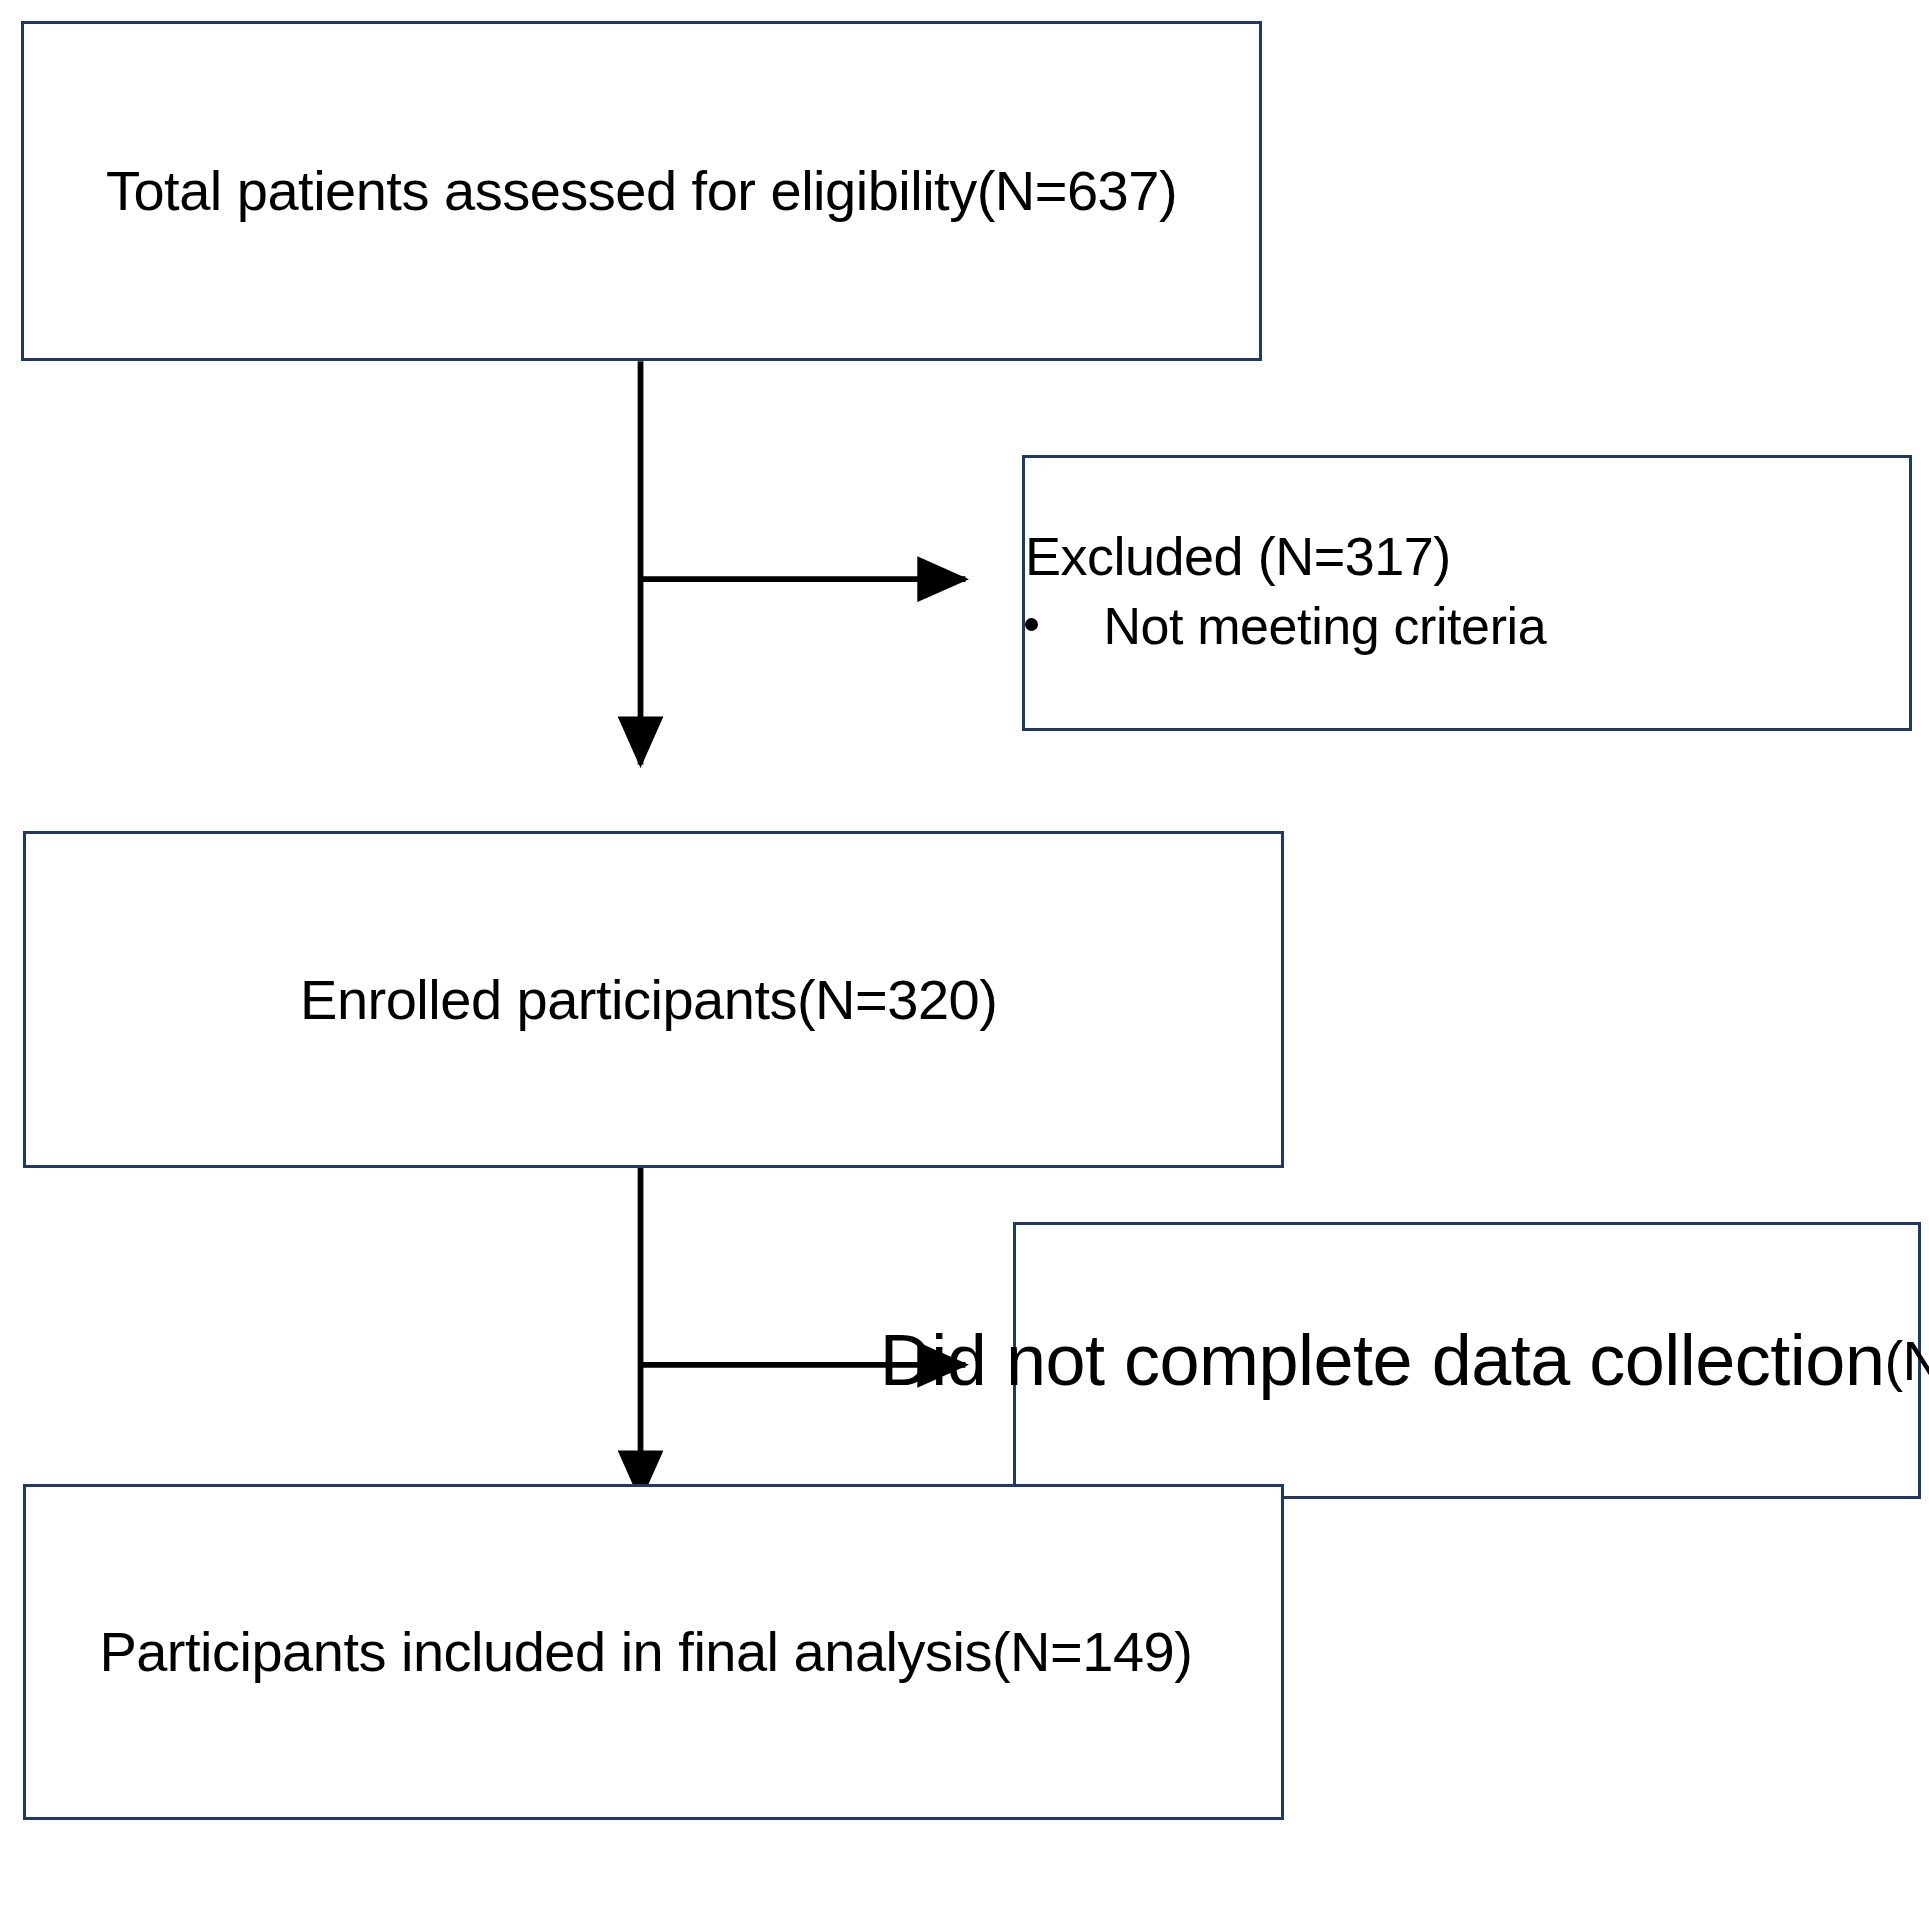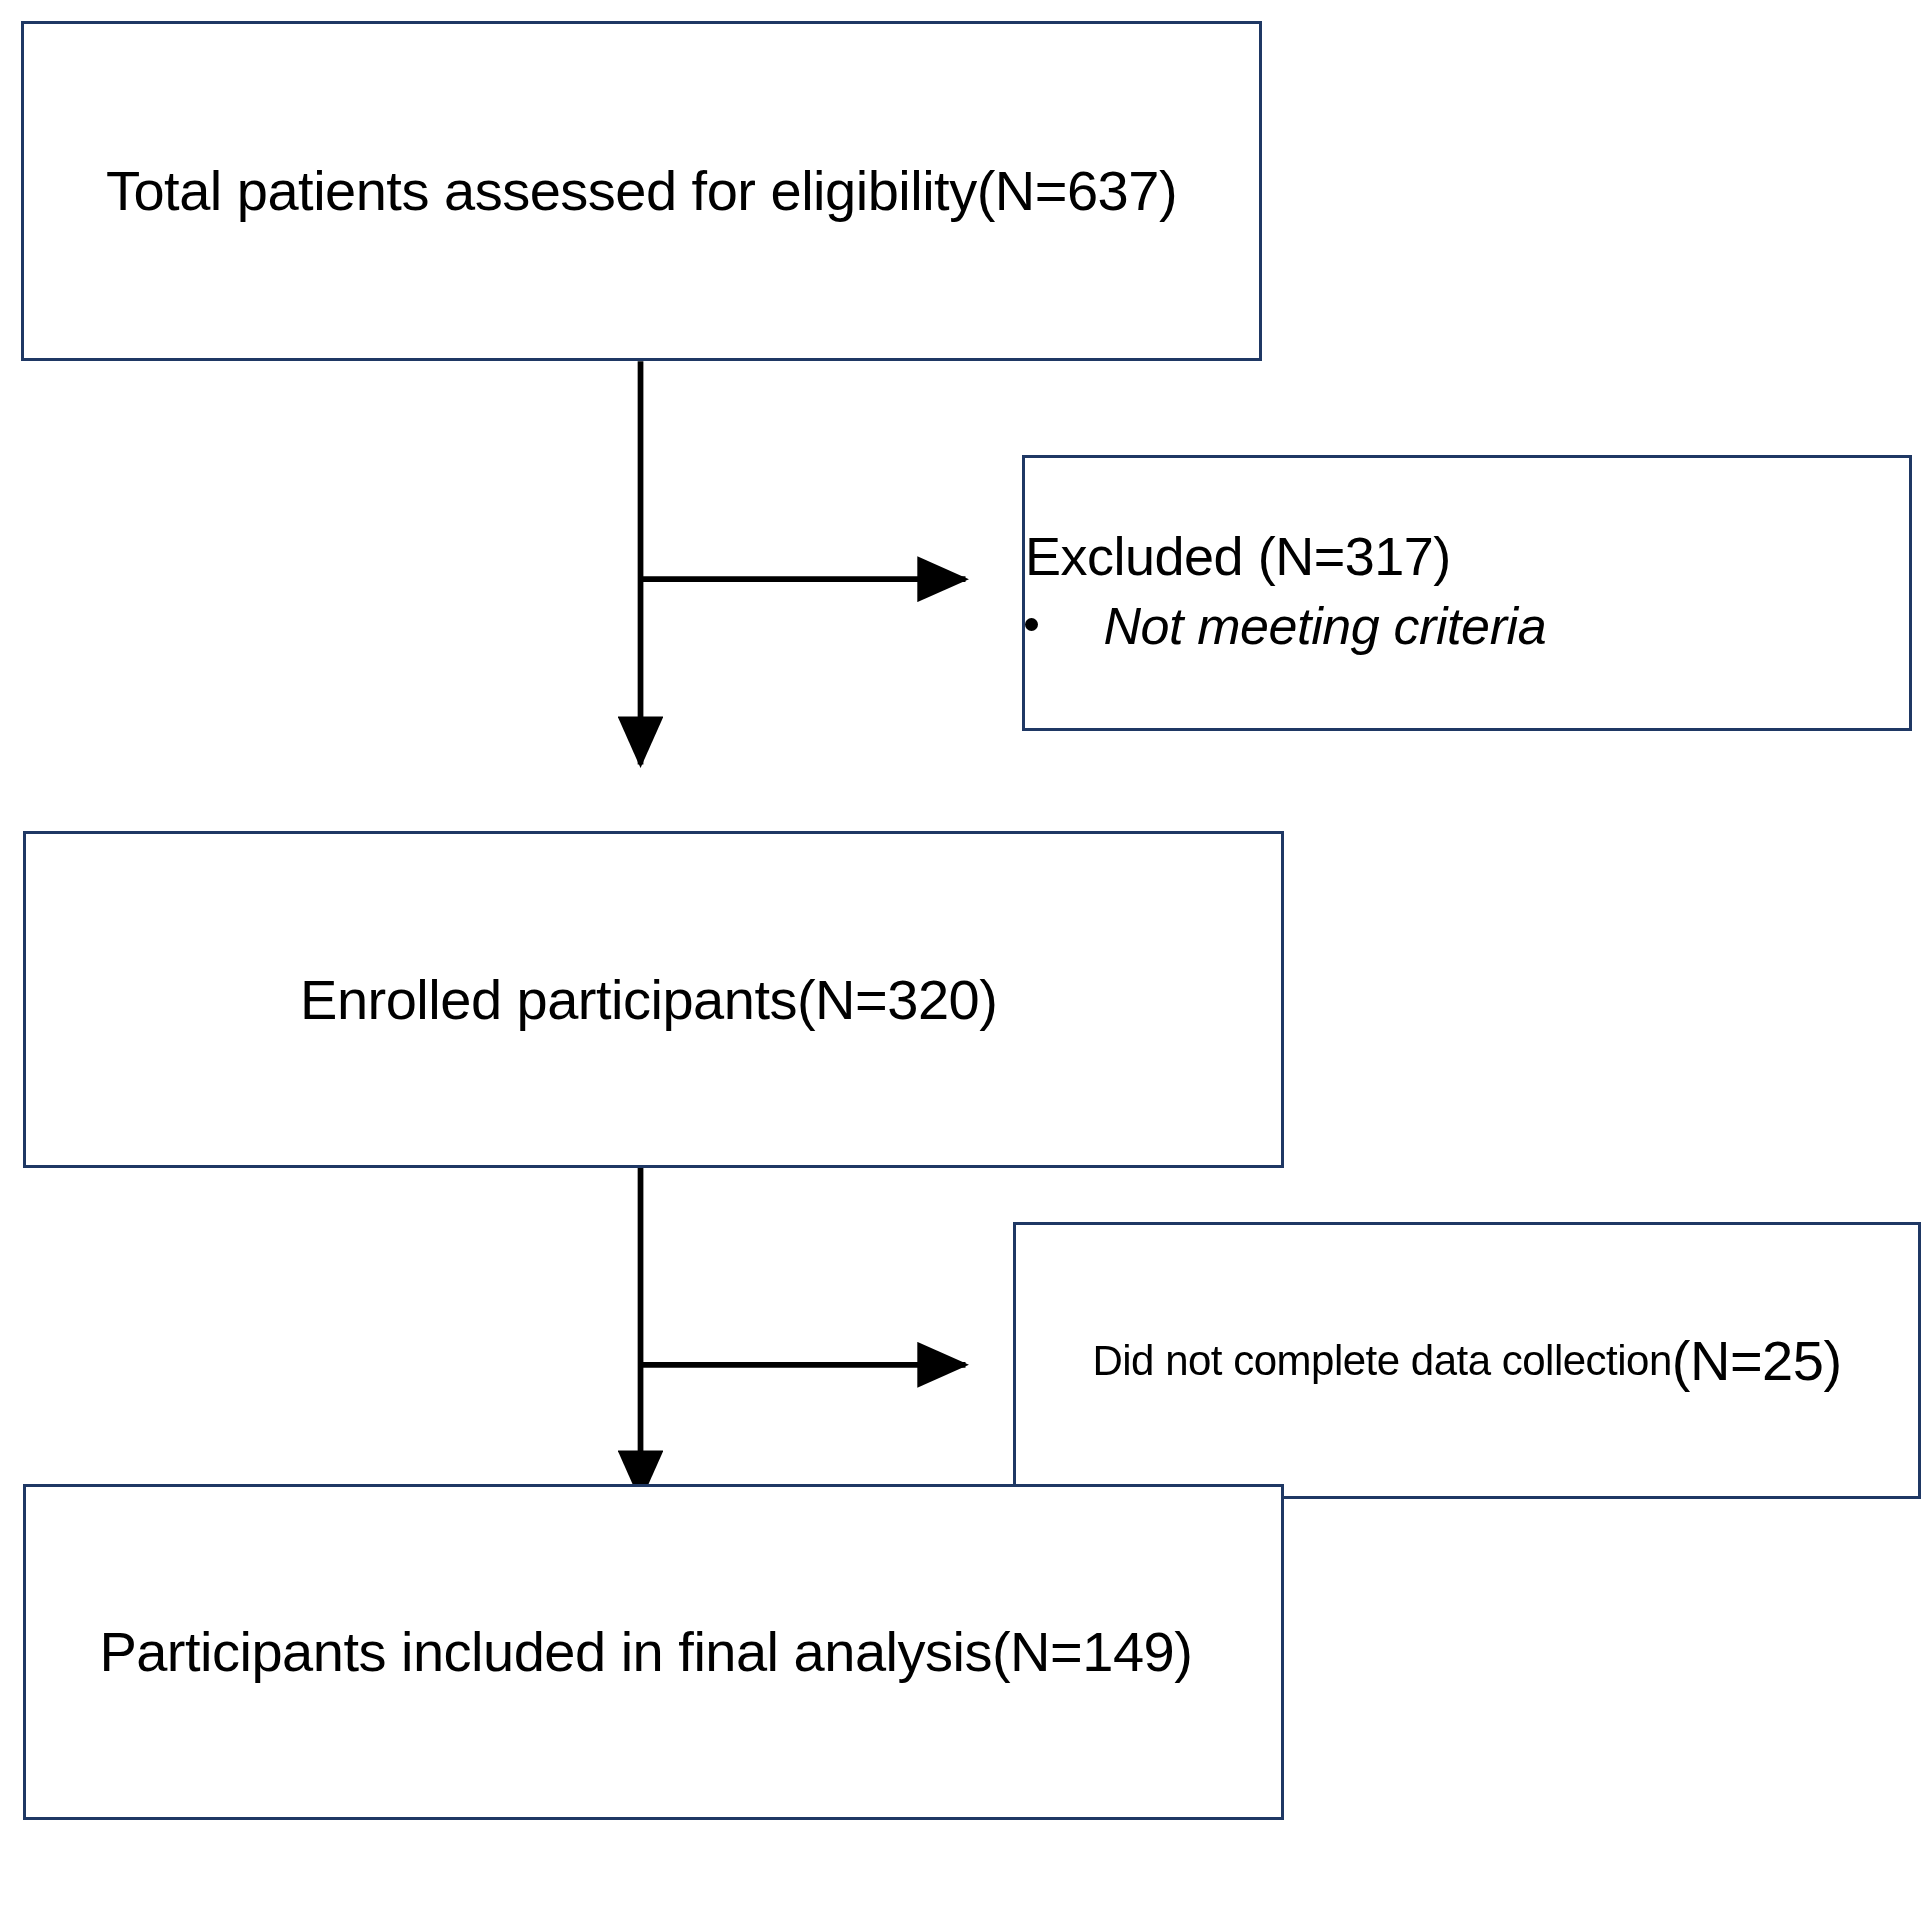--- a/index.html
+++ b/index.html
@@ -62,21 +62,20 @@
     padding: 0;
     display: flex;
     flex-direction: column;
     align-items: center;
   }
   .bullet-row {
     display: flex;
     align-items: baseline;
     white-space: nowrap;
     line-height: 1.24;
-    font-style: italic;
   }
   .bullet-dot {
     display: inline-block;
     width: 13.4px;
     height: 13.4px;
     border-radius: 50%;
     background: #000000;
     margin-right: 65px;
     position: relative;
     top: -12.4px;
@@ -101,21 +100,21 @@
     margin-left: -9.6px;
   }
   
   #box-dropout {
     left: 1013px;
     top: 1222px;
     width: 908px;
     height: 277px;
   }
   #box-dropout .node-line.title {
-    font-size: 42px;
+    font-size: 72px;
   }
   
   #box-final {
     left: 23px;
     top: 1484px;
     width: 1261px;
     height: 336px;
   }
   #box-final .stack {
     margin-left: -15.3px;

